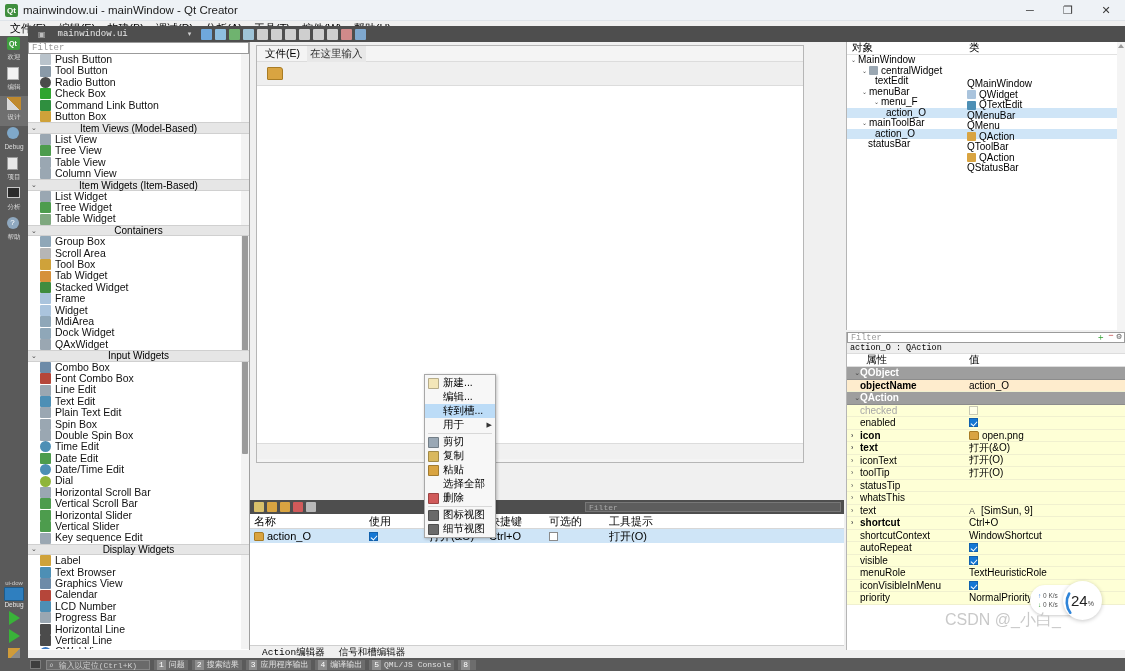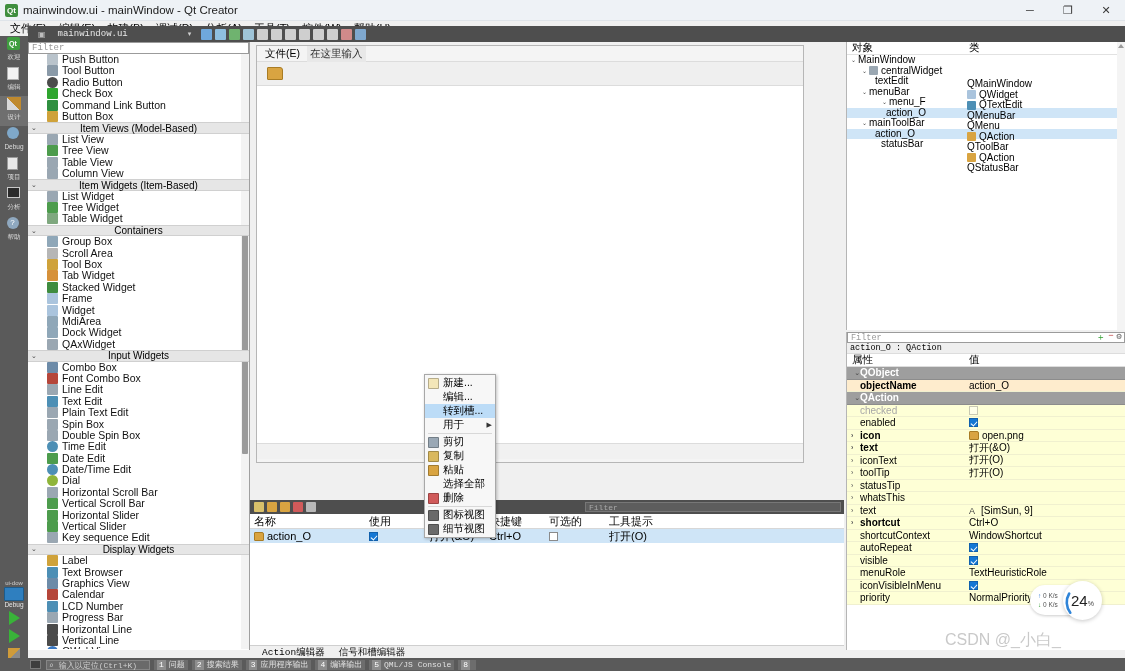--- a/index.html
+++ b/index.html
@@ -41,21 +41,21 @@
   .dt-caret{color:#cfcfcf;margin-left:60px;font-size:7px;}
   .dt-icons{display:flex;gap:3px;margin-left:10px;}
   .dt-ic{width:11px;height:11px;border-radius:1px;}
 
   
   .wbox{position:absolute;left:28px;top:42px;width:222px;height:608px;background:#fff;
     border-right:1px solid #a0a0a0;}
   .wb-filter{height:12px;background:#fff;border:1px solid #9b9b9b;margin:0;padding-left:3px;
     color:#9a9a9a;font-family:"Liberation Mono",monospace;font-size:9px;line-height:11px;}
   .wb-list{height:595px;overflow:hidden;position:relative;}
-  .wb-row{height:11.4px;display:flex;align-items:flex-start;padding-left:19px;font-size:10.5px;
+  .wb-row{height:11.4px;display:flex;align-items:center;padding-left:12px;font-size:10.5px;
     color:#111;line-height:11.4px;}
   .wb-hdr{height:11.4px;background:#e6e6e6;border-top:1px solid #d0d0d0;border-bottom:1px solid #d0d0d0;
     display:flex;align-items:center;justify-content:center;position:relative;font-size:10px;font-weight:normal;}
   .wb-hdr .chev{position:absolute;left:3px;font-size:7px;color:#444;}
   .wic{width:11px;height:11px;margin-right:4px;flex:0 0 11px;display:inline-block;border-radius:1px;}
   .wb-scroll{position:absolute;right:0;top:0;width:8px;height:595px;background:#f3f3f3;}
   .wb-thumb{position:absolute;right:1px;width:6px;background:#9b9b9b;border-radius:1px;}
 
   
   .center{position:absolute;left:250px;top:42px;width:594px;height:608px;background:#f0f0f0;}
@@ -117,21 +117,21 @@
   .ot-scroll{position:absolute;right:0;top:0;width:8px;height:288px;background:#f4f4f4;}
 
   .propdock{position:absolute;left:846px;top:332px;width:279px;height:318px;background:#fff;
     border-left:1px solid #b5b5b5;}
   .pd-filter{height:11px;background:#fff;border:1px solid #9b9b9b;display:flex;align-items:center;
     padding-left:3px;color:#9a9a9a;font-family:"Liberation Mono",monospace;font-size:8.5px;}
   .pd-filter .tools{margin-left:auto;display:flex;gap:3px;padding-right:2px;}
   .pd-obj{height:11px;background:#efefef;font-family:"Liberation Mono",monospace;font-size:8.5px;
     line-height:11px;padding-left:3px;border-bottom:1px solid #ddd;}
   .pd-head{height:13px;display:flex;font-size:10.5px;align-items:center;border-bottom:1px solid #ddd;}
-  .pd-head .a{width:118px;padding-left:5px;} .pd-head .b{padding-left:4px;}
+  .pd-head .a{width:118px;padding-left:19px;} .pd-head .b{padding-left:4px;}
   .pr{height:12.5px;display:flex;align-items:center;font-size:10px;background:#feffd6;
     border-bottom:1px solid #f0f0cf;}
   .pr.grp{background:#9e9e9e;color:#fff;font-weight:bold;border-bottom:1px solid #8c8c8c;text-align:right;}
   .pr .k{width:118px;display:flex;align-items:center;padding-left:4px;}
   .pr .v{flex:1;display:flex;align-items:center;padding-left:4px;}
   .pr .exp{font-size:7px;color:#555;width:9px;display:inline-block;}
   .pr.bold .k{font-weight:bold;}
   .pr.dim{color:#a8a8a8;}
   .pr.nm{background:#feeccd;}
   .p-ic{width:9px;height:9px;margin-right:3px;display:inline-block;}
@@ -140,21 +140,21 @@
   .netw{position:absolute;left:1030px;top:585px;height:30px;width:58px;background:#fff;
     border-radius:15px;box-shadow:0 1px 3px rgba(0,0,0,.2);display:flex;flex-direction:column;
     justify-content:center;padding-left:8px;z-index:70;}
   .netw div{font-size:6.5px;color:#555;line-height:9px;}
   .cpu{position:absolute;left:1063px;top:581px;width:39px;height:39px;background:#fff;
     border-radius:50%;box-shadow:0 1px 4px rgba(0,0,0,.22);display:flex;align-items:center;
     justify-content:center;z-index:71;}
   .cpu b{font-size:15px;font-weight:normal;color:#222;}
   .cpu s{font-size:7px;text-decoration:none;color:#444;}
   .cpu-arc{position:absolute;left:0;top:0;}
-  .wm{position:absolute;left:945px;top:630px;font-size:16px;color:#c9c9c9;z-index:72;
+  .wm{position:absolute;left:945px;top:610px;font-size:16px;color:#c9c9c9;z-index:72;
     font-family:"Liberation Sans",sans-serif;}
 
   
   .statusbar{position:absolute;left:0;bottom:0;width:1125px;height:13px;background:#5a5a5a;
     display:flex;align-items:center;}
   .sb-sq{width:11px;height:9px;background:#3e3e3e;border:1px solid #7b7b7b;margin-left:30px;}
   .sb-loc{margin-left:5px;width:104px;height:10px;background:#6a6a6a;border:1px solid #868686;
     color:#cfcfcf;font-size:8px;font-family:"Liberation Mono",monospace;line-height:9px;padding-left:2px;}
   .sb-tab{margin-left:4px;height:10px;background:#6d6d6d;color:#e0e0e0;font-size:8px;
     font-family:"Liberation Mono",monospace;line-height:10px;padding:0 3px;display:flex;align-items:center;gap:3px;}
@@ -624,21 +624,21 @@
         <div class="ot-row">
           <div class="nm" style="padding-left: 15px;">
             <span class="ot-chev">⌄</span>
             <span>menuBar</span>
           </div>
           <div class="cl">
             <span>QMenuBar</span>
           </div>
         </div>
         <div class="ot-row">
-          <div class="nm" style="padding-left: 35px;">
+          <div class="nm" style="padding-left: 27px;">
             <span class="ot-chev">⌄</span>
             <span>menu_F</span>
           </div>
           <div class="cl">
             <span>QMenu</span>
           </div>
         </div>
         <div class="ot-row sel">
           <div class="nm" style="padding-left: 37px;">
             <span class="ot-chev"> </span>
@@ -662,21 +662,21 @@
           <div class="nm" style="padding-left: 26px;">
             <span class="ot-chev"> </span>
             <span>action_O</span>
           </div>
           <div class="cl">
             <span class="ot-ic" style="background: rgb(217, 164, 65);"></span>
             <span>QAction</span>
           </div>
         </div>
         <div class="ot-row">
-          <div class="nm" style="padding-left: 32px;">
+          <div class="nm" style="padding-left: 19px;">
             <span class="ot-chev"> </span>
             <span>statusBar</span>
           </div>
           <div class="cl">
             <span>QStatusBar</span>
           </div>
         </div>
       </div>
     <div class="ot-scroll">
       <div style="margin:2px auto;width:0;height:0;border-left:3px solid transparent;border-right:3px solid transparent;border-bottom:4px solid #9a9a9a;"></div>

